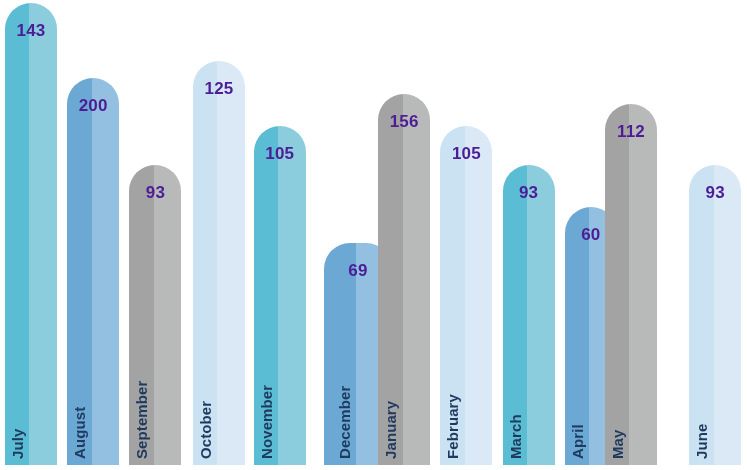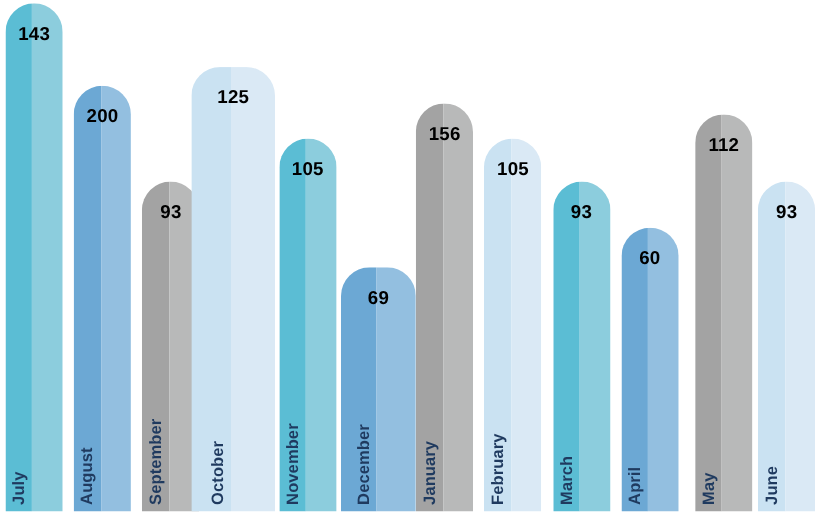--- a/index.html
+++ b/index.html
@@ -55,21 +55,21 @@
     height: 100%;
   }
   .bar-value {
     position: absolute;
     left: 0;
     width: 100%;
     top: 18px;
     text-align: center;
     font-size: 17px;
     font-weight: bold;
-    color: #000000;
+    color: #4c1d95;
     letter-spacing: 0.2px;
     z-index: 3;
     pointer-events: none;
   }
   .bar-label-wrap {
     position: absolute;
     left: 0;
     width: 100%;
     bottom: 6px;
     height: 110px;
@@ -119,41 +119,41 @@
       <div class="bar" style="left: 129.4px; width: 52px; height: 299.85px;">
         <div class="bar-body">
           <div class="bar-fill-dark" style="background: rgb(163, 163, 163);"></div>
           <div class="bar-fill-light" style="background: rgb(184, 185, 185);"></div>
         </div>
         <div class="bar-value">93</div>
         <div class="bar-label-wrap">
           <div class="bar-label">September</div>
         </div>
       </div>
-      <div class="bar" style="left: 174px; width: 52px; height: 403.626px; padding-left: 24px;">
+      <div class="bar" style="left: 193px; width: 52px; height: 403.626px;">
         <div class="bar-body">
           <div class="bar-fill-dark" style="background: rgb(202, 226, 242);"></div>
           <div class="bar-fill-light" style="background: rgb(218, 233, 245);"></div>
         </div>
         <div class="bar-value">125</div>
         <div class="bar-label-wrap">
           <div class="bar-label">October</div>
         </div>
       </div>
       <div class="bar" style="left: 253.8px; width: 52px; height: 338.766px;">
         <div class="bar-body">
           <div class="bar-fill-dark" style="background: rgb(91, 189, 212);"></div>
           <div class="bar-fill-light" style="background: rgb(140, 205, 221);"></div>
         </div>
         <div class="bar-value">105</div>
         <div class="bar-label-wrap">
           <div class="bar-label">November</div>
         </div>
       </div>
-      <div class="bar" style="left: 310px; width: 68px; height: 222.018px;">
+      <div class="bar" style="left: 324px; width: 68px; height: 222.018px;">
         <div class="bar-body">
           <div class="bar-fill-dark" style="background: rgb(108, 168, 212);"></div>
           <div class="bar-fill-light" style="background: rgb(147, 191, 224);"></div>
         </div>
         <div class="bar-value">69</div>
         <div class="bar-label-wrap">
           <div class="bar-label">December</div>
         </div>
       </div>
       <div class="bar" style="left: 378.2px; width: 52px; height: 371.196px;">
@@ -189,21 +189,21 @@
       <div class="bar" style="left: 564.8px; width: 52px; height: 257.691px;">
         <div class="bar-body">
           <div class="bar-fill-dark" style="background: rgb(108, 168, 212);"></div>
           <div class="bar-fill-light" style="background: rgb(147, 191, 224);"></div>
         </div>
         <div class="bar-value">60</div>
         <div class="bar-label-wrap">
           <div class="bar-label">April</div>
         </div>
       </div>
-      <div class="bar" style="left: 632px; width: 52px; height: 361.467px;">
+      <div class="bar" style="left: 605px; width: 52px; height: 361.467px;">
         <div class="bar-body">
           <div class="bar-fill-dark" style="background: rgb(163, 163, 163);"></div>
           <div class="bar-fill-light" style="background: rgb(184, 185, 185);"></div>
         </div>
         <div class="bar-value">112</div>
         <div class="bar-label-wrap">
           <div class="bar-label">May</div>
         </div>
       </div>
       <div class="bar" style="left: 689.2px; width: 52px; height: 299.85px;">

